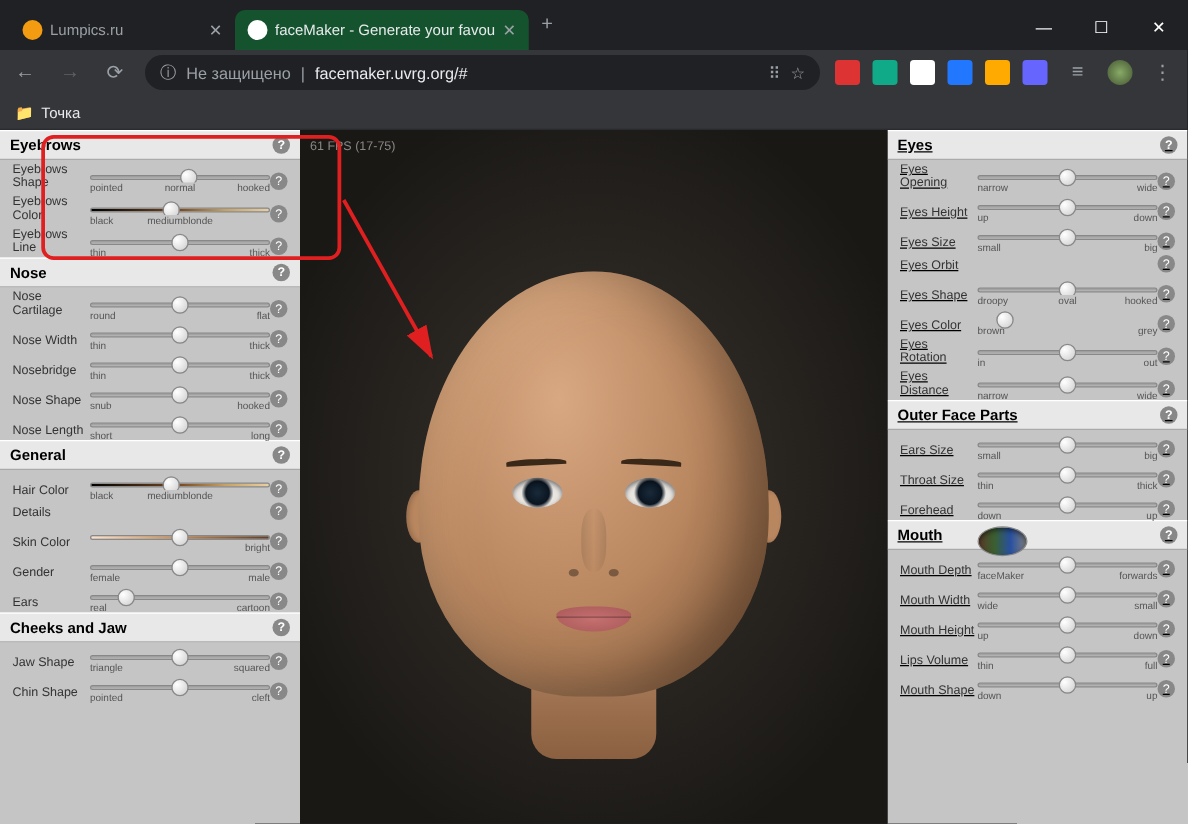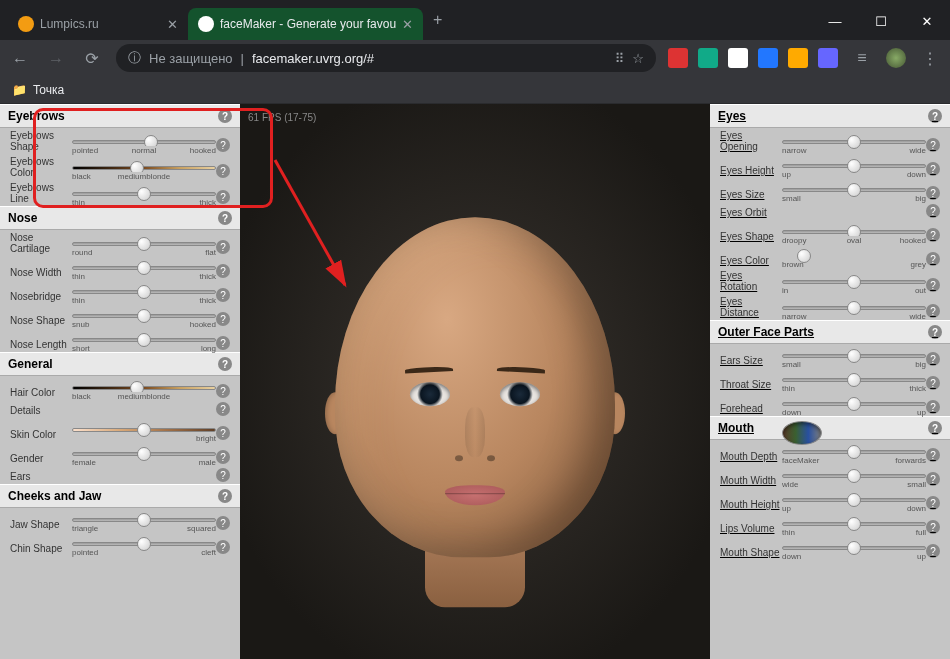--- a/index.html
+++ b/index.html
@@ -248,20 +248,26 @@
         <div class="slider-wrap">
           <div class="track"></div>
           <div class="thumb" style="left:50%"></div>
           <span class="sl-left">female</span>
           <span class="sl-right">male</span>
         </div>
         <span class="help">?</span>
       </div>
       <div class="row">
         <span class="label">Ears</span>
+        <div class="slider-wrap">
+          <div class="track"></div>
+          <div class="thumb" style="left:20%"></div>
+          <span class="sl-left">real</span>
+          <span class="sl-right">cartoon</span>
+        </div>
         <span class="help">?</span>
       </div>
       <div class="section-hdr">
         <span>Cheeks and Jaw</span>
         <span class="help">?</span>
       </div>
       <div class="row">
         <span class="label">Jaw Shape</span>
         <div class="slider-wrap">
           <div class="track"></div>

